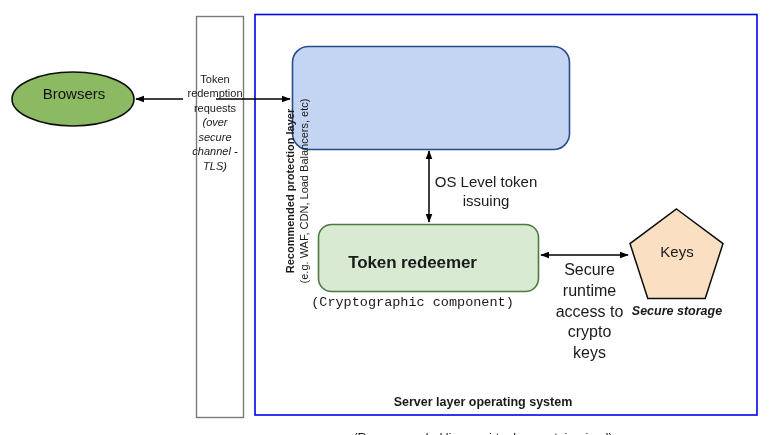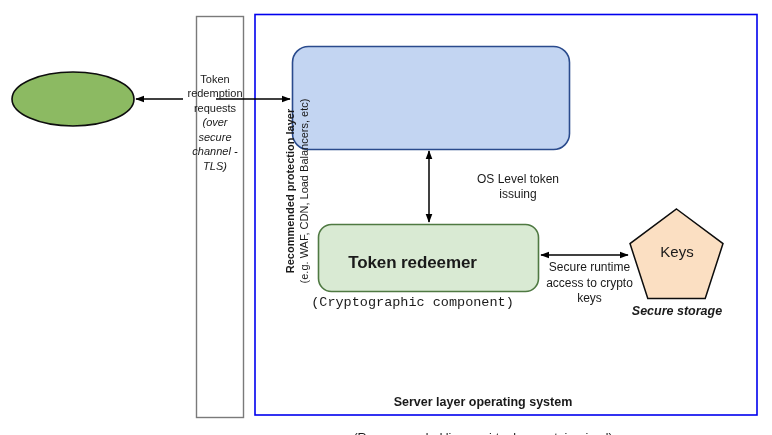--- a/index.html
+++ b/index.html
@@ -84,24 +84,24 @@
     letter-spacing: -0.1px;
   }
   #redeemer-server-text .t2 {
     display: block;
     font-size: 14px;
     margin-top: 4px;
   }
 
   
   #os-level-label {
-    left: 458px;
+    left: 426px;
     top: 172px;
     width: 120px;
-    font-size: 12px;
+    font-size: 15px;
     line-height: 1.28;
   }
 
   
   #token-redeemer-text {
     left: 302px;
     top: 234px;
     width: 221px;
   }
   #token-redeemer-text .t1 {
@@ -115,21 +115,21 @@
     font-size: 13.5px;
     margin-top: 3px;
     font-family: Liberation Mono, monospace;
   }
 
   
   #secure-access-label {
     left: 543px;
     top: 260px;
     width: 93px;
-    font-size: 12px;
+    font-size: 16px;
     line-height: 1.3;
   }
 
   
   #keys-label {
     left: 634px;
     top: 243px;
     width: 86px;
     font-size: 15px;
   }
@@ -189,20 +189,21 @@
     <polygon points="676.5,209 723,243.6 705.2,298.5 647.8,298.5 630,243.6" fill="#fbdfc2" stroke="#0d0d0d" stroke-width="1.5"></polygon>
 
     <line x1="136" y1="99" x2="183" y2="99" stroke="#000000" stroke-width="1.5" marker-start="url(#arrowStart)"></line>
     <line x1="216" y1="99" x2="290" y2="99" stroke="#000000" stroke-width="1.5" marker-end="url(#arrowEnd)"></line>
 
     <line x1="429" y1="151" x2="429" y2="222" stroke="#000000" stroke-width="1.5" marker-start="url(#arrowStart)" marker-end="url(#arrowEnd)"></line>
 
     <line x1="541" y1="255" x2="628" y2="255" stroke="#000000" stroke-width="1.5" marker-start="url(#arrowStart)" marker-end="url(#arrowEnd)"></line>
   </svg>
 
+  <div class="txt" id="browsers-label">Browsers</div>
 
   <div class="txt" id="token-req-label">
     <span>Token</span>
     <span>redemption</span>
     <span>requests </span><span class="ital">(over</span>
     <span class="ital">secure channel -</span>
     <span class="ital">TLS)</span>
   </div>
 
   <div id="protection-label">

